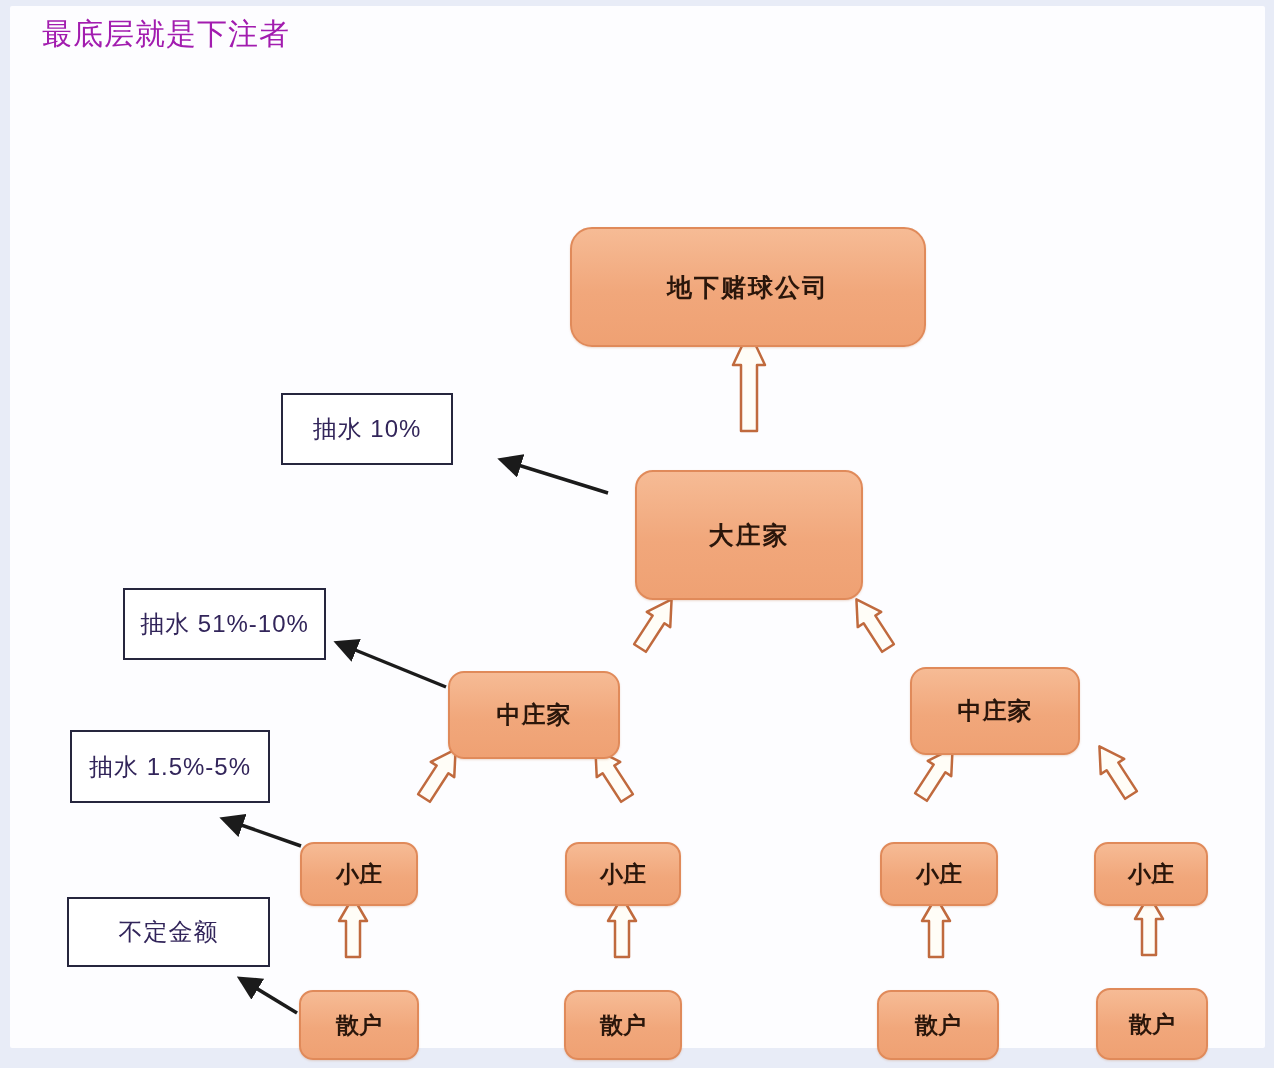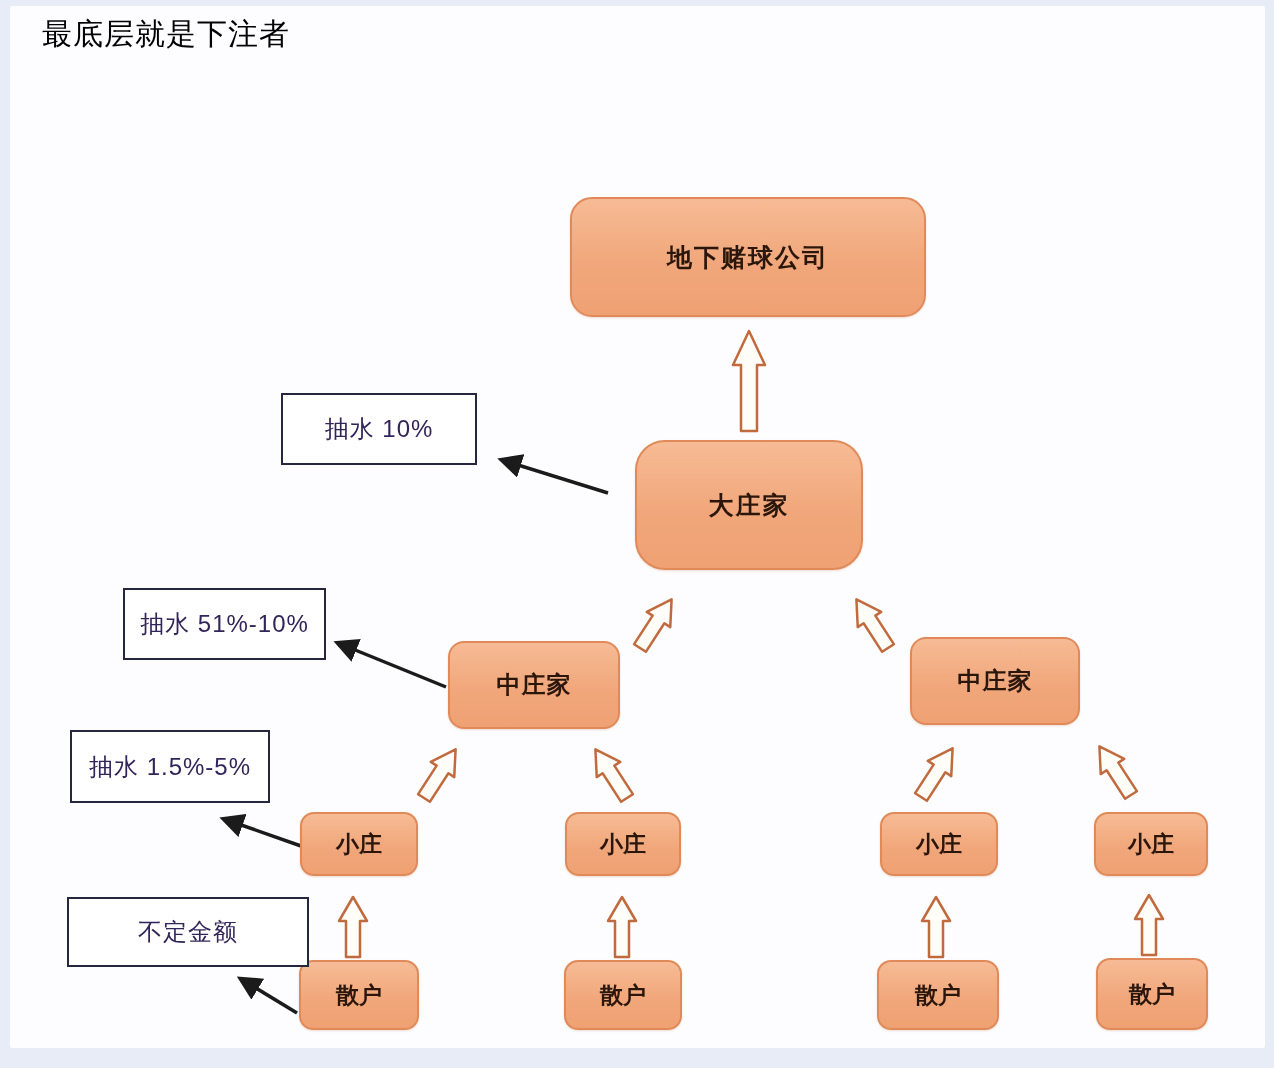--- a/index.html
+++ b/index.html
@@ -7,50 +7,51 @@
     width:1274px;height:1068px;position:relative;overflow:hidden;
     background:#e8ecf7;
     font-family:"Liberation Sans","DejaVu Sans",sans-serif;
   }
   .canvas{
     position:absolute;left:10px;top:6px;right:9px;bottom:20px;
     background:#fdfdff;border-radius:2px;
   }
   .title{
     position:absolute;left:42px;top:14px;
-    font-size:30px;font-weight:500;color:#000000;letter-spacing:1px;
+    font-size:30px;font-weight:500;color:#a21caf;letter-spacing:1px;
   }
   .node{
     position:absolute;display:flex;align-items:center;justify-content:center;
     background:linear-gradient(180deg,#f6bb95 0%,#f1a77b 55%,#efa173 100%);
     border:2px solid #e08a5a;border-radius:16px;
     color:#2a160b;font-weight:bold;box-sizing:border-box;
     box-shadow:0 1px 2px rgba(190,120,70,.25);
+    margin-top:30px;
   }
   .node-company{left:570px;top:197px;width:356px;height:120px;border-radius:22px;font-size:25px;letter-spacing:2px;}
-  .node-big{left:635px;top:440px;width:228px;height:130px;border-radius:30px;font-size:25px;letter-spacing:2px;}
+  .node-big{left:635px;top:440px;width:228px;height:130px;border-radius:18px;font-size:25px;letter-spacing:2px;}
   .node-midL{left:448px;top:641px;width:172px;height:88px;font-size:24px;letter-spacing:1px;}
   .node-midR{left:910px;top:637px;width:170px;height:88px;font-size:24px;letter-spacing:1px;}
   .node-s1{left:300px;top:812px;width:118px;height:64px;border-radius:14px;font-size:23px;}
   .node-s2{left:565px;top:812px;width:116px;height:64px;border-radius:14px;font-size:23px;}
   .node-s3{left:880px;top:812px;width:118px;height:64px;border-radius:14px;font-size:23px;}
   .node-s4{left:1094px;top:812px;width:114px;height:64px;border-radius:14px;font-size:23px;}
   .node-r1{left:299px;top:960px;width:120px;height:70px;border-radius:14px;font-size:23px;}
   .node-r2{left:564px;top:960px;width:118px;height:70px;border-radius:14px;font-size:23px;}
   .node-r3{left:877px;top:960px;width:122px;height:70px;border-radius:14px;font-size:23px;}
   .node-r4{left:1096px;top:958px;width:112px;height:72px;border-radius:14px;font-size:23px;}
   .anno{
     position:absolute;display:flex;align-items:center;justify-content:center;
     background:#ffffff;border:2px solid #26263e;box-sizing:border-box;
     color:#32255a;font-size:24px;font-weight:500;letter-spacing:1px;
   }
-  .anno-1{left:281px;top:393px;width:196px;height:72px;}
+  .anno-1{left:281px;top:393px;width:172px;height:72px;}
   .anno-2{left:123px;top:588px;width:203px;height:72px;}
   .anno-3{left:63px;top:730px;width:200px;height:73px;margin-left:7px;}
-  .anno-4{left:67px;top:897px;width:242px;height:70px;}
+  .anno-4{left:67px;top:897px;width:203px;height:70px;}
   svg.arrows{position:absolute;left:0;top:0;pointer-events:none;}
   .uparrow{fill:#fffdf7;stroke:#c06a3e;stroke-width:2.5;stroke-linejoin:round;}
   .blackline{stroke:#1b1b1b;stroke-width:3.5;}
 </style>
 </head>
 <body>
 
 <div class="canvas"></div>
 
 <div class="title">最底层就是下注者</div>

